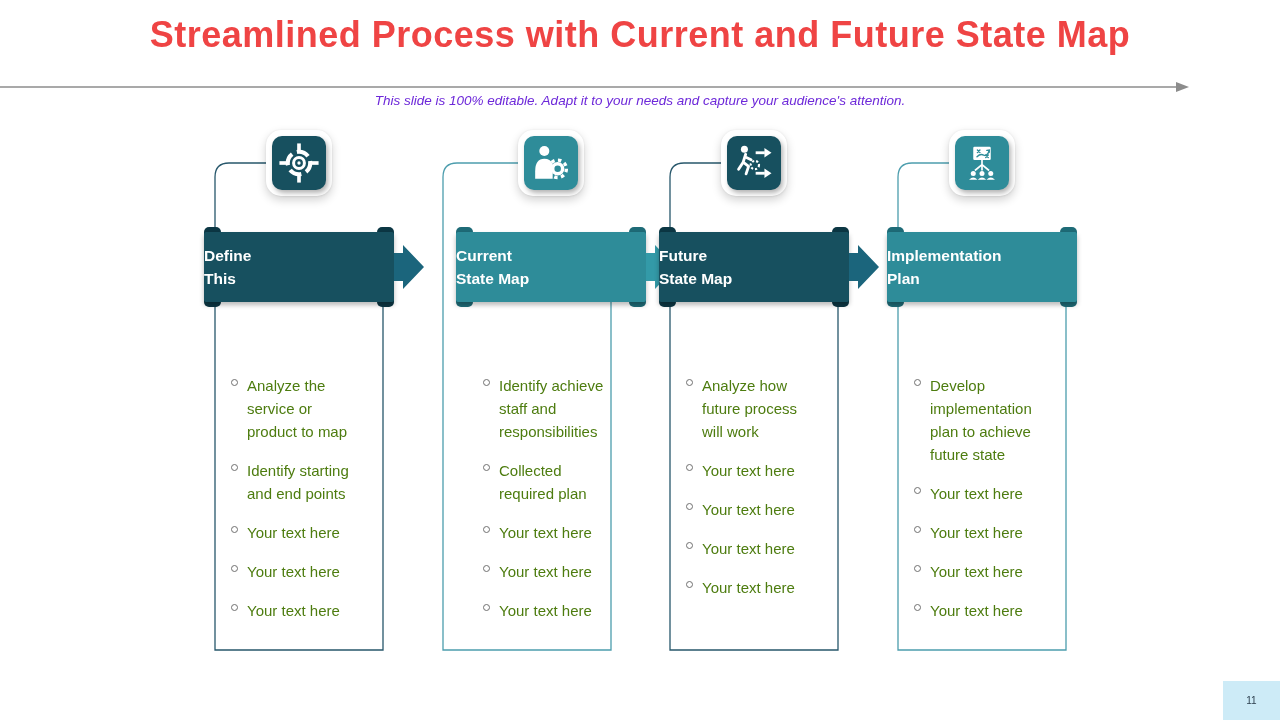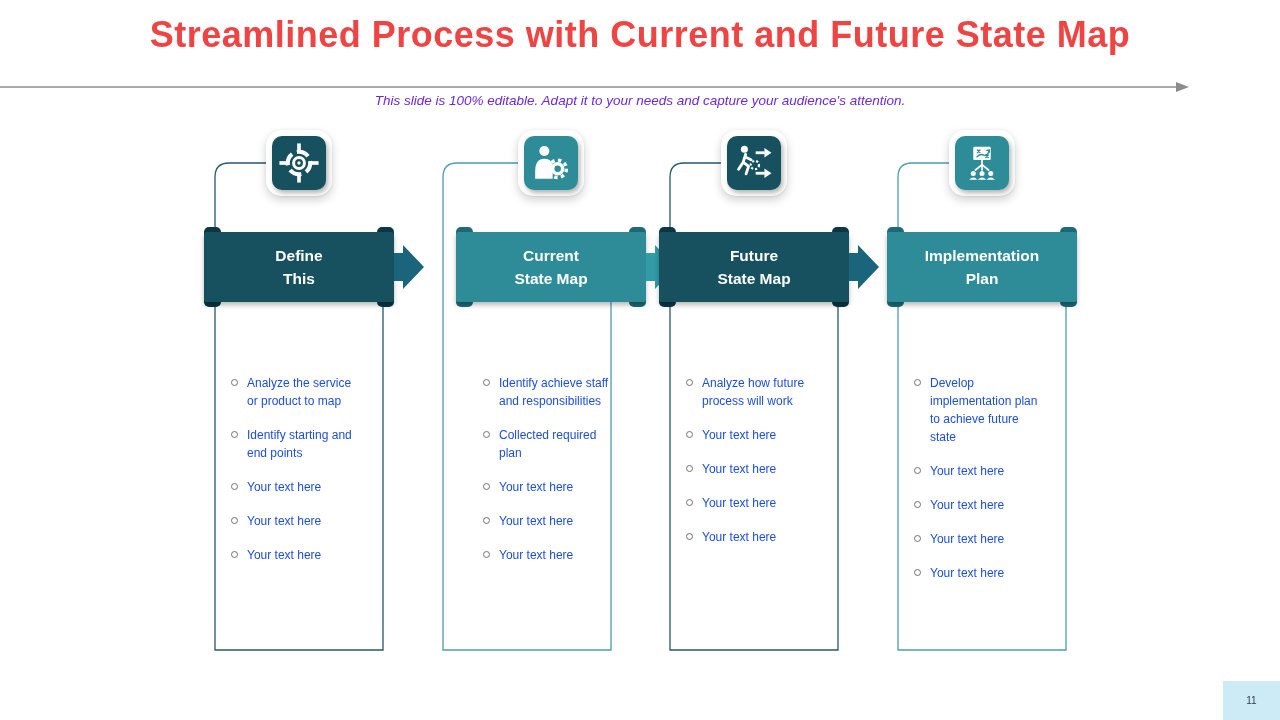--- a/index.html
+++ b/index.html
@@ -33,30 +33,30 @@
                background:var(--sq);box-shadow:2px 3px 5px rgba(0,0,0,.3);
                display:flex;align-items:center;justify-content:center;}
   .icon{display:block;}
 
   .tab{position:absolute;width:17px;height:21px;border-radius:5px;background:var(--tab);z-index:1;}
   .tab.tl{left:20px;top:97px;} .tab.tr{left:193px;top:97px;}
   .tab.bl{left:20px;top:156px;} .tab.br{left:193px;top:156px;}
 
   .step-header{position:absolute;left:20px;top:102px;width:190px;height:70px;border-radius:2px;
                background:var(--sq);z-index:2;box-shadow:0 3px 5px rgba(0,0,0,.28);}
-  .step-title{padding-top:12px;text-align:center;color:#fff;font-weight:bold;
+  .step-title{padding-top:12px;text-align:left;color:#fff;font-weight:bold;
               font-size:15.5px;line-height:23px;}
   .step-title span{display:block;}
   .step-arrow{position:absolute;left:190px;top:12px;}
   .step-arrow polygon{fill:var(--arrow);}
 
   .bullets{position:absolute;left:47px;top:244px;width:142px;margin:0;padding:0;list-style:none;}
   .bullets li{display:flex;gap:9px;margin-bottom:16px;}
   .dot{flex:none;width:5px;height:5px;border:1.2px solid #707070;border-radius:50%;margin-top:5px;background:transparent;}
-  .btxt{font-size:12px;line-height:18px;color:#1d4ed8;width:118px;}
+  .btxt{font-size:15px;line-height:23px;color:#4d7c0f;width:118px;}
 
   .page-badge{position:absolute;right:0;bottom:0;width:57px;height:39px;background:#cdebf7;
               display:flex;align-items:center;justify-content:center;
               font-size:10px;color:#2e4150;}
 </style>
 </head>
 <body>
 
 <div class="canvas">
 

